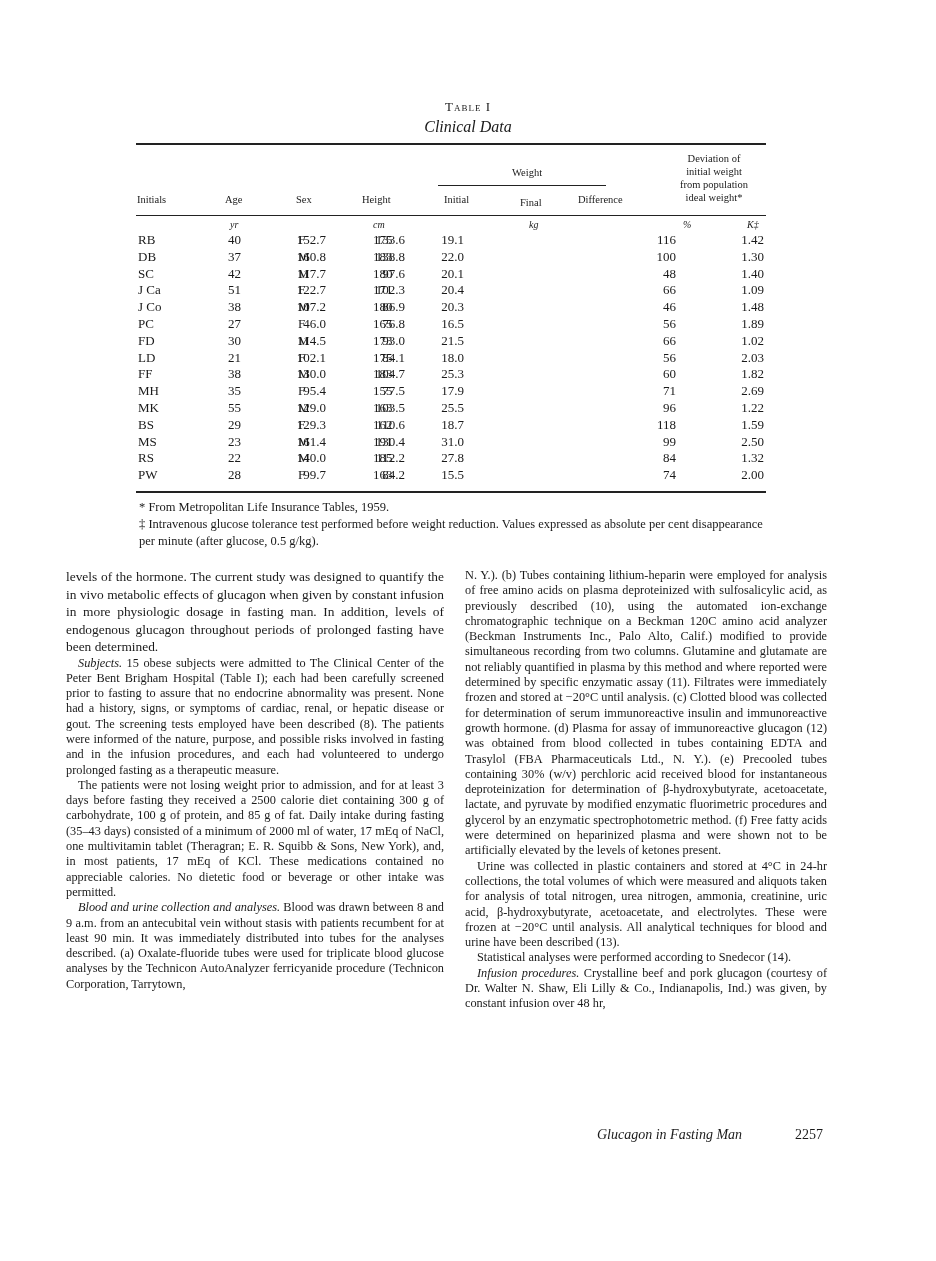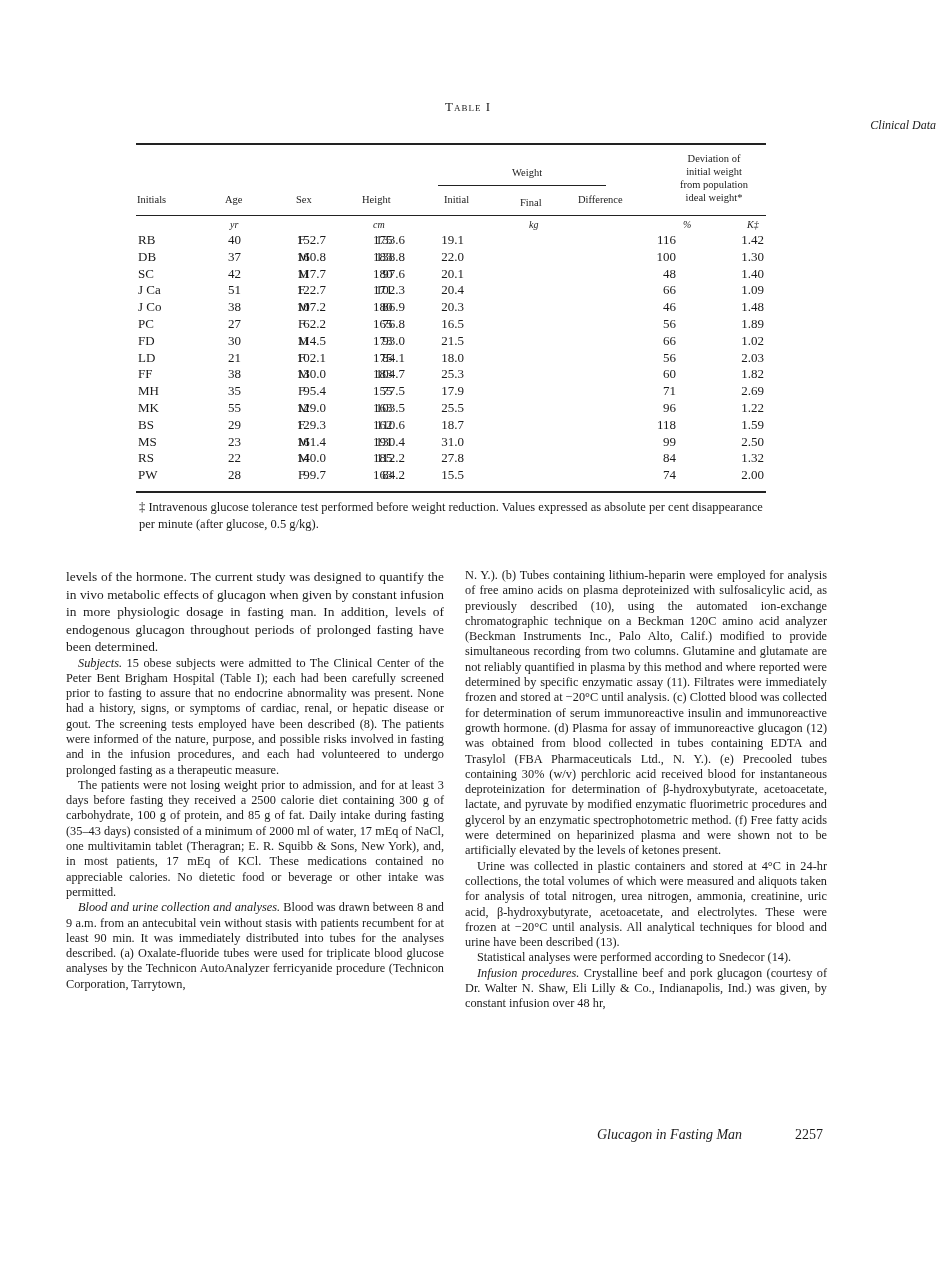--- a/index.html
+++ b/index.html
@@ -2,22 +2,22 @@
 <html><head>
 <meta charset="utf-8">
 <style>
   html, body { margin: 0; padding: 0; background: #ffffff; }
   body { width: 936px; height: 1261px; position: relative; overflow: hidden;
          font-family: "Liberation Serif", "DejaVu Serif", serif; color: #1a1a1a; }
   .page { position: absolute; left: 0; top: 0; width: 936px; height: 1261px; }
 
   .table-title { position: absolute; left: 0; width: 936px; top: 99px; text-align: center;
                  font-size: 13px; font-variant: small-caps; letter-spacing: 1px; }
-  .table-subtitle { position: absolute; left: 0; width: 936px; top: 118px; text-align: right;
-                    font-size: 12px; font-style: italic; }
+  .table-subtitle { position: absolute; left: 0; width: 936px; top: 118px; text-align: center;
+                    font-size: 16px; font-style: italic; }
 
   .rule { position: absolute; left: 136px; width: 630px; background: #222; }
   .rule.top { top: 143px; height: 1.5px; }
   .rule.head { top: 215px; height: 1px; }
   .rule.bottom { top: 491px; height: 1.5px; }
   .rule.weight { top: 185px; left: 438px; width: 168px; height: 1px; }
   .hdr { position: absolute; font-size: 10.5px; text-align: center; line-height: 13px; }
   .units { position: absolute; top: 219px; font-size: 10px; font-style: italic; }
   .rows { position: absolute; left: 136px; top: 232px; width: 630px; }
   .row { position: relative; height: 16.8px; font-size: 13px; line-height: 16.8px; }
@@ -135,21 +135,21 @@
         <span class="c-wf">86.9</span>
         <span class="c-wd">20.3</span>
         <span class="c-pct">46</span>
         <span class="c-k">1.48</span>
       </div>
       <div class="row">
         <span class="c-init">PC</span>
         <span class="c-age">27</span>
         <span class="c-sex">F</span>
         <span class="c-ht">165</span>
-        <span class="c-wi">62.2</span>
+        <span class="c-wi">46.0</span>
         <span class="c-wf">76.8</span>
         <span class="c-wd">16.5</span>
         <span class="c-pct">56</span>
         <span class="c-k">1.89</span>
       </div>
       <div class="row">
         <span class="c-init">FD</span>
         <span class="c-age">30</span>
         <span class="c-sex">M</span>
         <span class="c-ht">173</span>
@@ -243,20 +243,21 @@
         <span class="c-ht">163</span>
         <span class="c-wi">99.7</span>
         <span class="c-wf">84.2</span>
         <span class="c-wd">15.5</span>
         <span class="c-pct">74</span>
         <span class="c-k">2.00</span>
       </div>
     </div>
 
   <div class="footnotes">
+    <p>* From Metropolitan Life Insurance Tables, 1959.</p>
     <p>‡ Intravenous glucose tolerance test performed before weight reduction. Values expressed as absolute per cent disappearance per minute (after glucose, 0.5 g/kg).</p>
   </div>
 
   <div class="col col-left">
     <p class="noindent lead">levels of the hormone. The current study was designed to quantify the in vivo metabolic effects of glucagon when given by constant infusion in more physiologic dosage in fasting man. In addition, levels of endogenous glucagon throughout periods of prolonged fasting have been determined.</p>
     <p><span class="it">Subjects.</span><span> 15 obese subjects were admitted to The Clinical Center of the Peter Bent Brigham Hospital (Table I); each had been carefully screened prior to fasting to assure that no endocrine abnormality was present. None had a history, signs, or symptoms of cardiac, renal, or hepatic disease or gout. The screening tests employed have been described (8). The patients were informed of the nature, purpose, and possible risks involved in fasting and in the infusion procedures, and each had volunteered to undergo prolonged fasting as a therapeutic measure.</span></p>
     <p>The patients were not losing weight prior to admission, and for at least 3 days before fasting they received a 2500 calorie diet containing 300 g of carbohydrate, 100 g of protein, and 85 g of fat. Daily intake during fasting (35–43 days) consisted of a minimum of 2000 ml of water, 17 mEq of NaCl, one multivitamin tablet (Theragran; E. R. Squibb &amp; Sons, New York), and, in most patients, 17 mEq of KCl. These medications contained no appreciable calories. No dietetic food or beverage or other intake was permitted.</p>
     <p><span class="it">Blood and urine collection and analyses.</span><span> Blood was drawn between 8 and 9 a.m. from an antecubital vein without stasis with patients recumbent for at least 90 min. It was immediately distributed into tubes for the analyses described. (a) Oxalate-fluoride tubes were used for triplicate blood glucose analyses by the Technicon AutoAnalyzer ferricyanide procedure (Technicon Corporation, Tarrytown,</span></p>
   </div>
 

